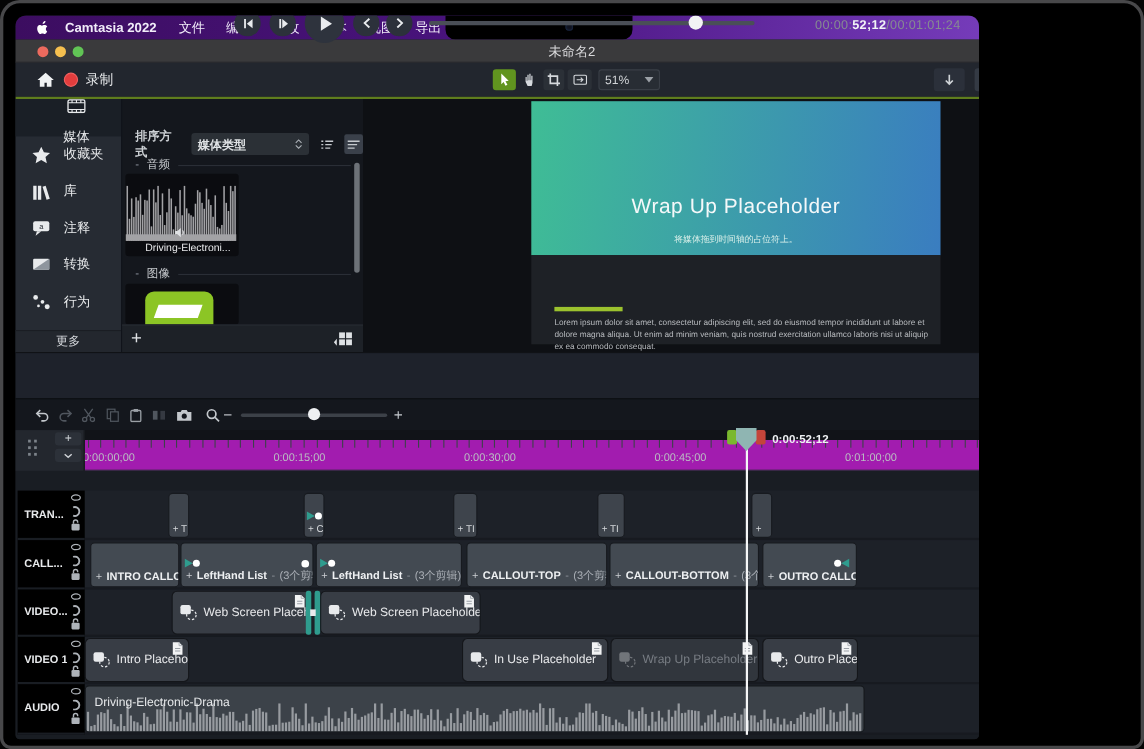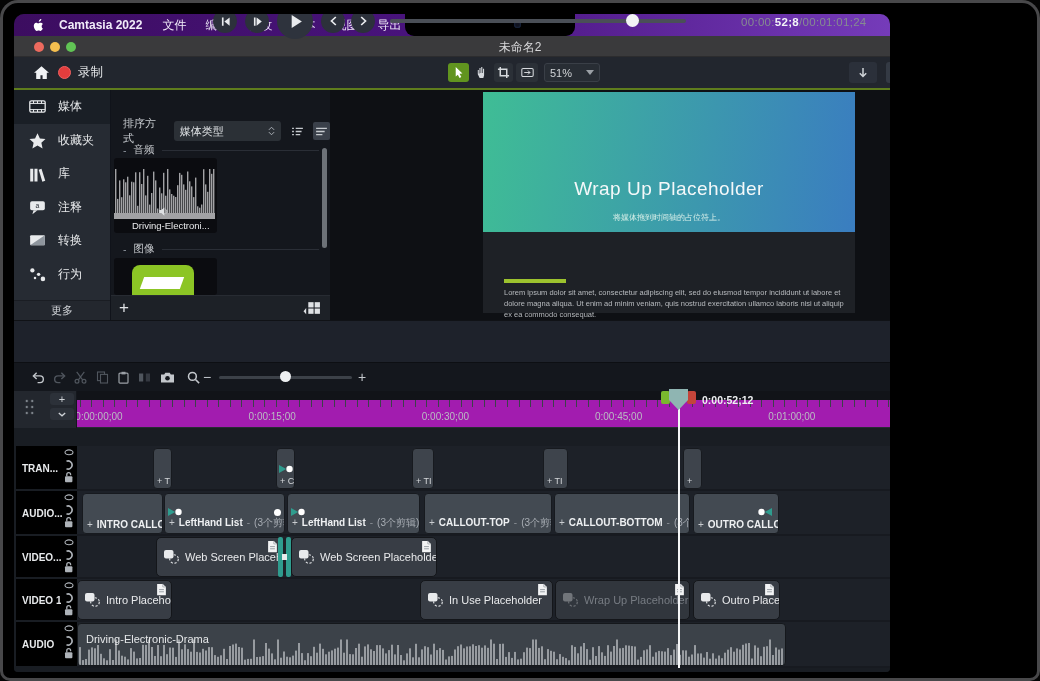--- a/index.html
+++ b/index.html
@@ -49,27 +49,27 @@
   #download-btn{left:835px;top:5px;width:28px;height:21px;background:#2b303a;}
   #download-btn span{width:10px;height:12px;}
   #login-btn{left:872px;top:5px;width:58px;height:21px;background:#343a44;font-size:11.5px;color:#e8eaec;}
   #export-btn{left:938px;top:5px;width:65px;height:21px;background:#7ba11f;font-size:11.5px;font-weight:bold;color:#fff;gap:6px;}
   #export-btn .ic{width:11px;height:13px;}
 
   
   #sidebar{left:14px;top:90px;width:96px;height:230px;background:#262b33;}
   .side-item{position:relative;height:33.5px;display:flex;align-items:center;gap:12px;padding-left:15px;color:#e8eaec;font-size:12px;}
   .side-item .ic{width:17px;height:14px;color:#e8eaec;flex:0 0 auto;}
-  .side-item.sel{background:#1a1f26;}
+  .side-item.sel{background:#1a1f26;flex-direction:column;}
   #side-more{position:absolute;left:0;bottom:0;width:96px;height:20px;background:#23272e;border-top:1px solid #1a1d23;
     color:#d3d6da;font-size:11px;display:flex;align-items:center;justify-content:center;}
 
   #mediabin{left:110px;top:90px;width:220px;height:230px;background:#14171d;border-left:1px solid #10131a;}
   #mb-title{position:absolute;left:0;top:6px;width:100%;text-align:center;font-size:12px;font-weight:bold;color:#e3e5e8;}
-  #mb-sortrow{position:absolute;left:12px;top:26px;display:flex;align-items:center;gap:8px;font-size:11px;color:#ccd0d4;}
+  #mb-sortrow{position:absolute;left:12px;top:26px;display:flex;align-items:center;gap:8px;font-size:11px;color:#ccd0d4;font-weight:bold;}
   #mb-sortdd{width:110px;height:20px;background:#2b3036;border-radius:3px;display:flex;align-items:center;justify-content:space-between;padding:0 6px;color:#dfe2e5;}
   #mb-sortdd .ud{width:7px;height:10px;color:#aeb3b9;}
   .viewbtn{width:17px;height:18px;border-radius:2px;display:flex;align-items:center;justify-content:center;color:#c6cacf;}
   .viewbtn.on{background:#3a404a;}
   .viewbtn span{width:13px;height:9px;}
   .mb-sec{position:absolute;left:12px;display:flex;align-items:center;gap:7px;font-size:10.5px;color:#c6c9cd;width:196px;}
   .mb-sec .dash{color:#9096a0;}
   .mb-sec .line{flex:1;height:1px;background:#2a2e36;}
   #mb-thumb-audio{position:absolute;left:3px;top:68px;width:103px;height:75px;background:#0b0c10;border-radius:3px;overflow:hidden;}
   #mb-thumb-audio svg{position:absolute;left:0;bottom:14px;fill:#a2a2a5;}
@@ -510,21 +510,21 @@
         </div>
   <div id="pb-next" class="pcirc abs">
           <span style="width:7px;height:10px;" data-icon="chevright-icon">
             <svg viewBox="0 0 7 10">
               <path d="M1.2 1 5.5 5 1.2 9" stroke="currentColor" fill="none" stroke-width="1.7"></path>
             </svg>
           </span>
         </div>
   <div id="pb-track" class="abs"></div>
   <div id="pb-thumb" class="abs"></div>
-  <div id="pb-time" class="abs"><span>00:00:</span><b>52;8</b><span>/00:01:01;24</span></div>
+  <div id="pb-time" class="abs"><span>00:00:</span><b>52;12</b><span>/00:01:01;24</span></div>
   <div id="props-btn" class="abs">
     <span class="ic" data-icon="gear-icon">
             <svg viewBox="0 0 12 12">
               <path d="M6 0l1 1.8 2-.4.4 2L11.2 4.2 10 6l1.2 1.8-1.8.8-.4 2-2-.4L6 12l-1-1.8-2 .4-.4-2L.8 7.8 2 6 .8 4.2l1.8-.8.4-2 2 .4z" fill="currentColor"></path>
               <circle cx="6" cy="6" r="1.7" fill="#363b44"></circle>
             </svg>
           </span>
     <span>属性</span>
   </div>
 
@@ -708,21 +708,21 @@
                 </span>
                 <span>
                   <svg viewBox="0 0 10 12">
                     <rect x="1" y="5.2" width="7.4" height="6" rx="1" fill="currentColor"></rect>
                     <path d="M2.8 5.2V3.6a1.9 1.9 0 0 1 3.8 0v.6" stroke="currentColor" fill="none" stroke-width="1.3"></path>
                   </svg>
                 </span>
               </div>
             </div>
             <div class="hdr" style="top: 100px; height: 45px;">
-              <span class="hlabel">AUDIO...</span>
+              <span class="hlabel">CALL...</span>
               <div class="hicons">
                 <span>
                   <svg viewBox="0 0 12 8">
                     <ellipse cx="6" cy="4" rx="4.8" ry="2.9" stroke="currentColor" fill="none" stroke-width="1.3"></ellipse>
                   </svg>
                 </span>
                 <span>
                   <svg viewBox="0 0 10 10">
                     <path d="M2.5 1.2a4.1 4.1 0 1 1 0 7.6" stroke="currentColor" fill="none" stroke-width="1.7"></path>
                   </svg>

